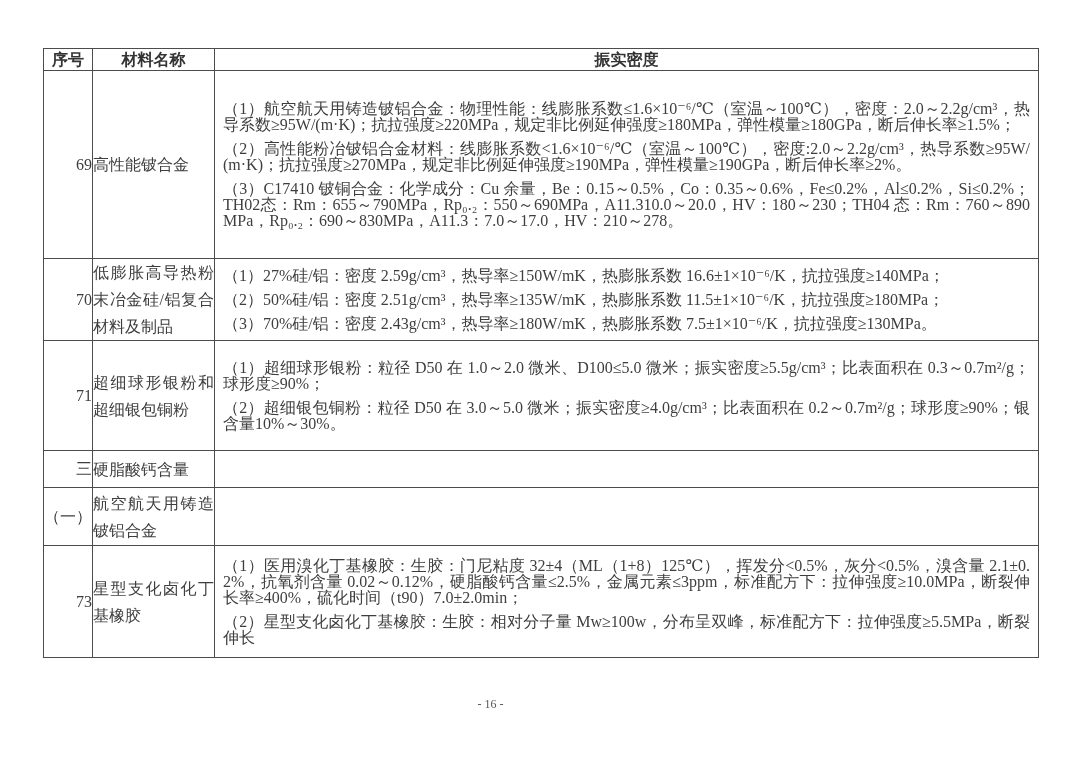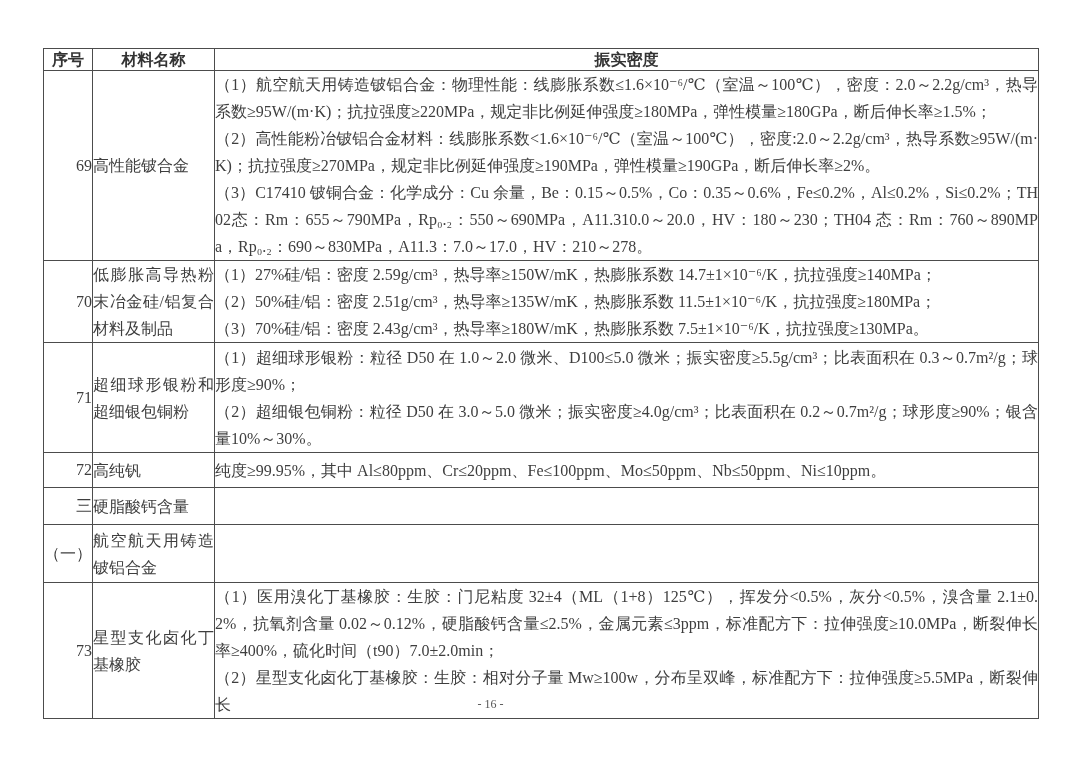--- a/index.html
+++ b/index.html
@@ -44,22 +44,22 @@
   td.name-cell {
     text-align: justify;
     line-height: 27px;
     padding: 1px 5px;
   }
   td.req-cell {
     vertical-align: middle;
     padding: 2px 6px;
   }
   td.req-cell p {
-    margin: 0;
-    line-height: 27px;
+    margin: 8px;
+    line-height: 16px;
     text-align: justify;
     word-break: break-all;
   }
   .footer {
     position: absolute;
     left: 43px;
     top: 697px;
     width: 895px;
     text-align: center;
     font-size: 12px;
@@ -91,38 +91,31 @@
         <td class="req-cell">
           <p>（1）航空航天用铸造铍铝合金：物理性能：线膨胀系数≤1.6×10⁻⁶/℃（室温～100℃），密度：2.0～2.2g/cm³，热导系数≥95W/(m·K)；抗拉强度≥220MPa，规定非比例延伸强度≥180MPa，弹性模量≥180GPa，断后伸长率≥1.5%；</p>
           <p>（2）高性能粉冶铍铝合金材料：线膨胀系数&lt;1.6×10⁻⁶/℃（室温～100℃），密度:2.0～2.2g/cm³，热导系数≥95W/(m·K)；抗拉强度≥270MPa，规定非比例延伸强度≥190MPa，弹性模量≥190GPa，断后伸长率≥2%。</p>
           <p>（3）C17410 铍铜合金：化学成分：Cu 余量，Be：0.15～0.5%，Co：0.35～0.6%，Fe≤0.2%，Al≤0.2%，Si≤0.2%；TH02态：Rm：655～790MPa，Rp₀.₂：550～690MPa，A11.310.0～20.0，HV：180～230；TH04 态：Rm：760～890MPa，Rp₀.₂：690～830MPa，A11.3：7.0～17.0，HV：210～278。</p>
         </td>
       </tr>
       <tr style="height:80px;">
         <td class="no-cell">70</td>
         <td class="name-cell">低膨胀高导热粉末冶金硅/铝复合材料及制品</td>
         <td class="req-cell">
-          <p>（1）27%硅/铝：密度 2.59g/cm³，热导率≥150W/mK，热膨胀系数 14.7±1×10⁻⁶/K，抗拉强度≥140MPa；</p>
+          <p>（1）27%硅/铝：密度 2.59g/cm³，热导率≥150W/mK，热膨胀系数 16.6±1×10⁻⁶/K，抗拉强度≥140MPa；</p>
           <p>（2）50%硅/铝：密度 2.51g/cm³，热导率≥135W/mK，热膨胀系数 11.5±1×10⁻⁶/K，抗拉强度≥180MPa；</p>
           <p>（3）70%硅/铝：密度 2.43g/cm³，热导率≥180W/mK，热膨胀系数 7.5±1×10⁻⁶/K，抗拉强度≥130MPa。</p>
         </td>
       </tr>
       <tr style="height:110px;">
         <td class="no-cell">71</td>
         <td class="name-cell">超细球形银粉和超细银包铜粉</td>
         <td class="req-cell">
           <p>（1）超细球形银粉：粒径 D50 在 1.0～2.0 微米、D100≤5.0 微米；振实密度≥5.5g/cm³；比表面积在 0.3～0.7m²/g；球形度≥90%；</p>
           <p>（2）超细银包铜粉：粒径 D50 在 3.0～5.0 微米；振实密度≥4.0g/cm³；比表面积在 0.2～0.7m²/g；球形度≥90%；银含量10%～30%。</p>
-        </td>
-      </tr>
-      <tr style="height:35px;">
-        <td class="no-cell">72</td>
-        <td class="name-cell">高纯钒</td>
-        <td class="req-cell">
-          <p>纯度≥99.95%，其中 Al≤80ppm、Cr≤20ppm、Fe≤100ppm、Mo≤50ppm、Nb≤50ppm、Ni≤10ppm。</p>
         </td>
       </tr>
       <tr style="height:37px;">
         <td class="no-cell">三</td>
         <td class="name-cell">硬脂酸钙含量</td>
         <td class="req-cell"></td>
       </tr>
       <tr style="height:58px;">
         <td class="no-cell">（一）</td>
         <td class="name-cell">航空航天用铸造铍铝合金</td>

